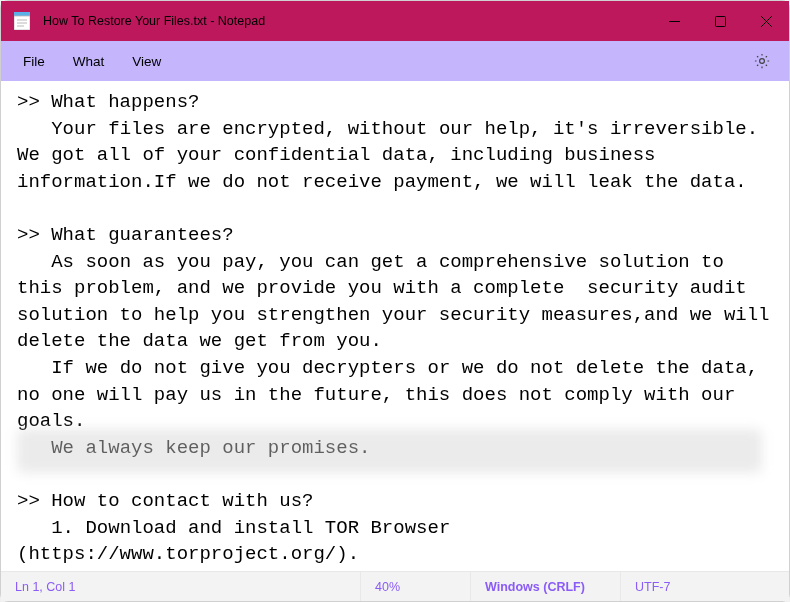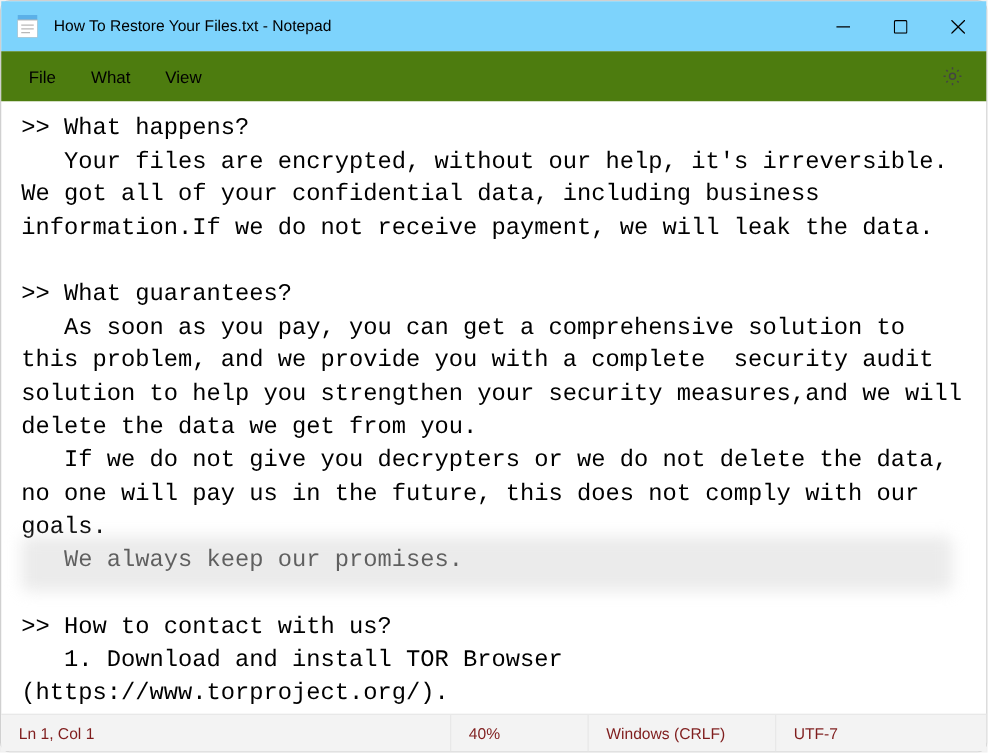--- a/index.html
+++ b/index.html
@@ -12,21 +12,21 @@
     border-radius: 8px;
     display: flex;
     flex-direction: column;
     position: relative;
   }
   .titlebar {
     height: 40px;
     display: flex;
     align-items: center;
     padding-left: 12px;
-    background: #7dd3fc;
+    background: #be185d;
   }
   .app-icon {
     width: 18px; height: 18px;
     margin-right: 12px;
     display: flex; align-items: center; justify-content: center;
   }
   .title-text {
     font-size: 12.5px;
     color: #000;
     flex: 1;
@@ -36,21 +36,21 @@
     width: 46px; height: 100%;
     display: flex; align-items: center; justify-content: center;
     color: #000;
   }
   .win-btn svg { display: block; }
   .menubar {
     height: 40px;
     display: flex;
     align-items: center;
     padding: 0 8px;
-    background: #4d7c0f;
+    background: #c4b5fd;
   }
   .menu-item {
     padding: 6px 14px;
     font-size: 13.5px;
     color: #000;
     border-radius: 4px;
   }
   .menu-spacer { flex: 1; }
   .gear-btn {
     width: 38px; height: 34px;
@@ -80,32 +80,32 @@
     border-radius: 6px;
     pointer-events: none;
   }
   .statusbar {
     height: 30px;
     background: #f3f3f3;
     border-top: 1px solid #e8e8e8;
     display: flex;
     align-items: flex-end;
     font-size: 12.5px;
-    color: #7f1d1d;
+    color: #8b5cf6;
   }
   .status-cell {
     padding: 0 14px;
     height: 100%;
     display: flex;
     align-items: center;
     border-right: 1px solid #e8e8e8;
   }
   .status-cell.pos { width: 360px; }
   .status-cell.zoom { width: 110px; }
-  .status-cell.eol { width: 150px; }
+  .status-cell.eol { width: 150px; font-weight: bold; }
   .status-cell.enc { flex: 1; border-right: none; }
 </style>
 </head>
 <body>
 
 <div class="window">
 
   <div class="titlebar">
     <div class="app-icon">
       <svg width="16" height="18" viewBox="0 0 16 18">

